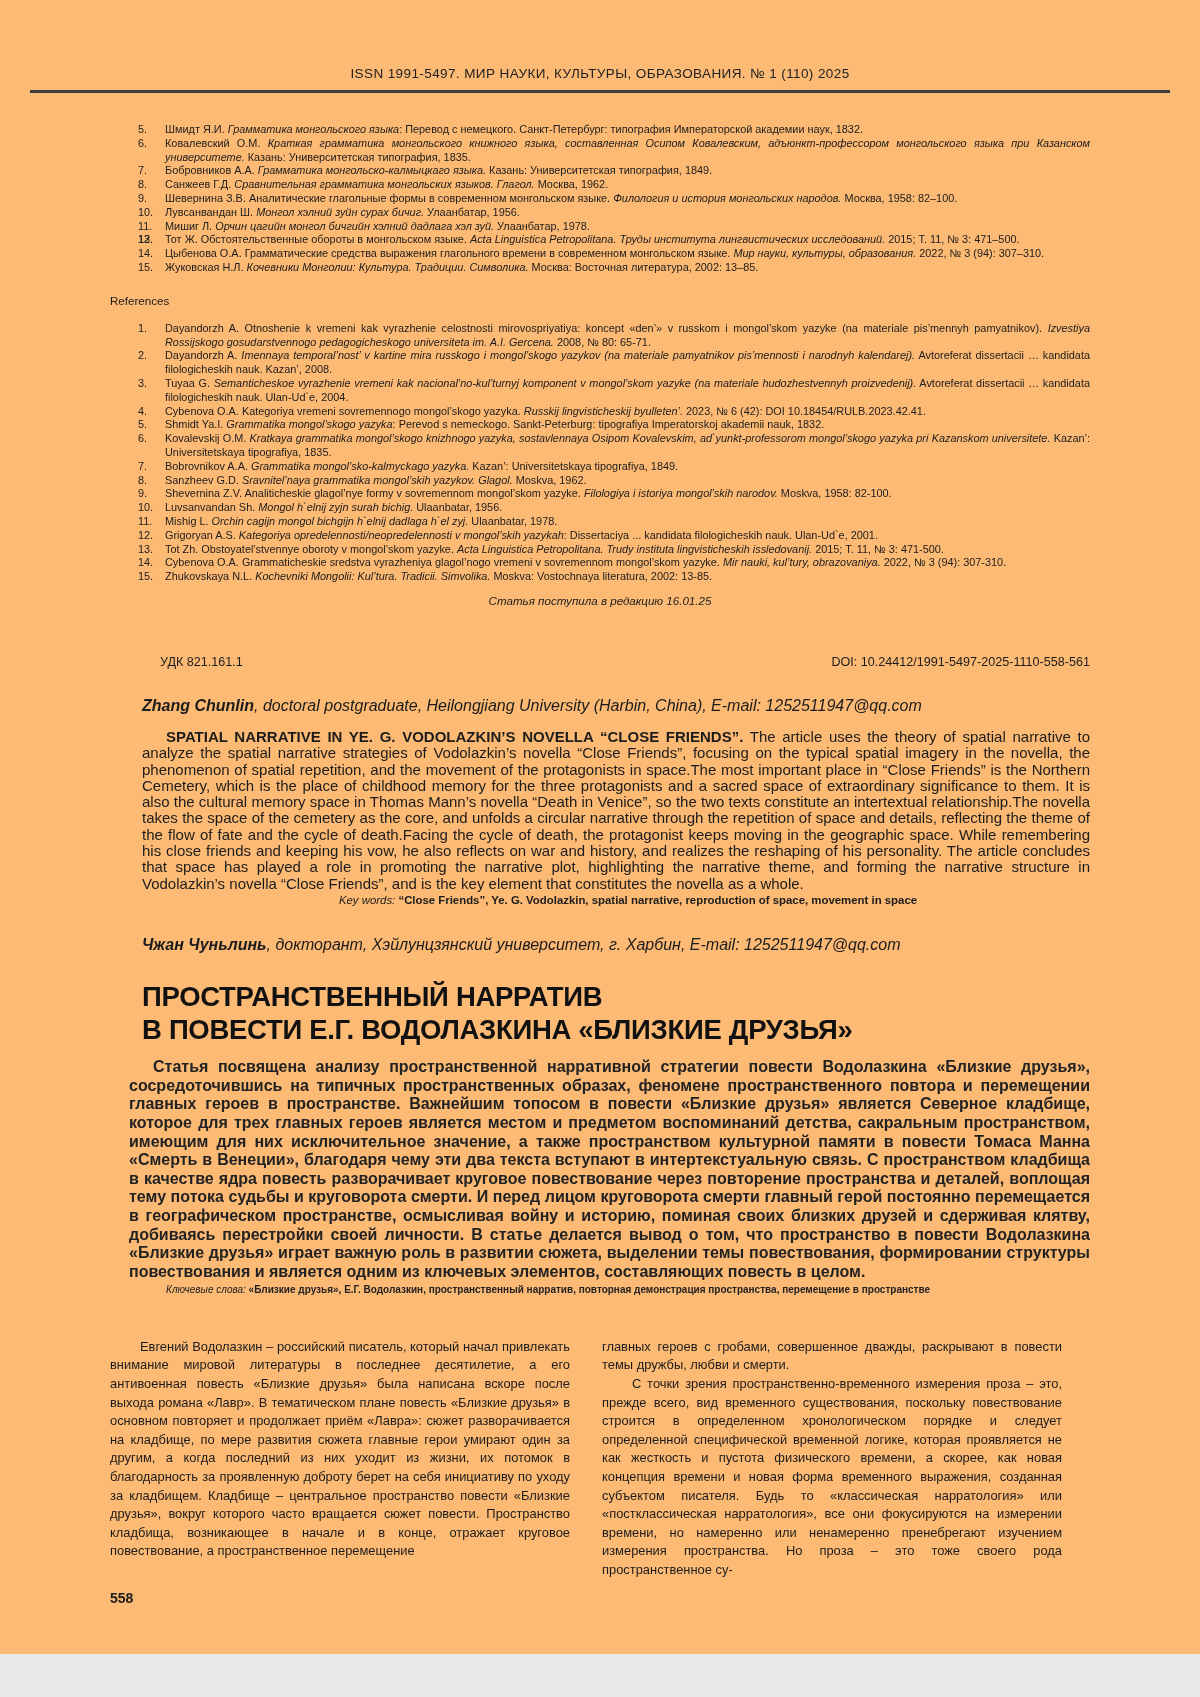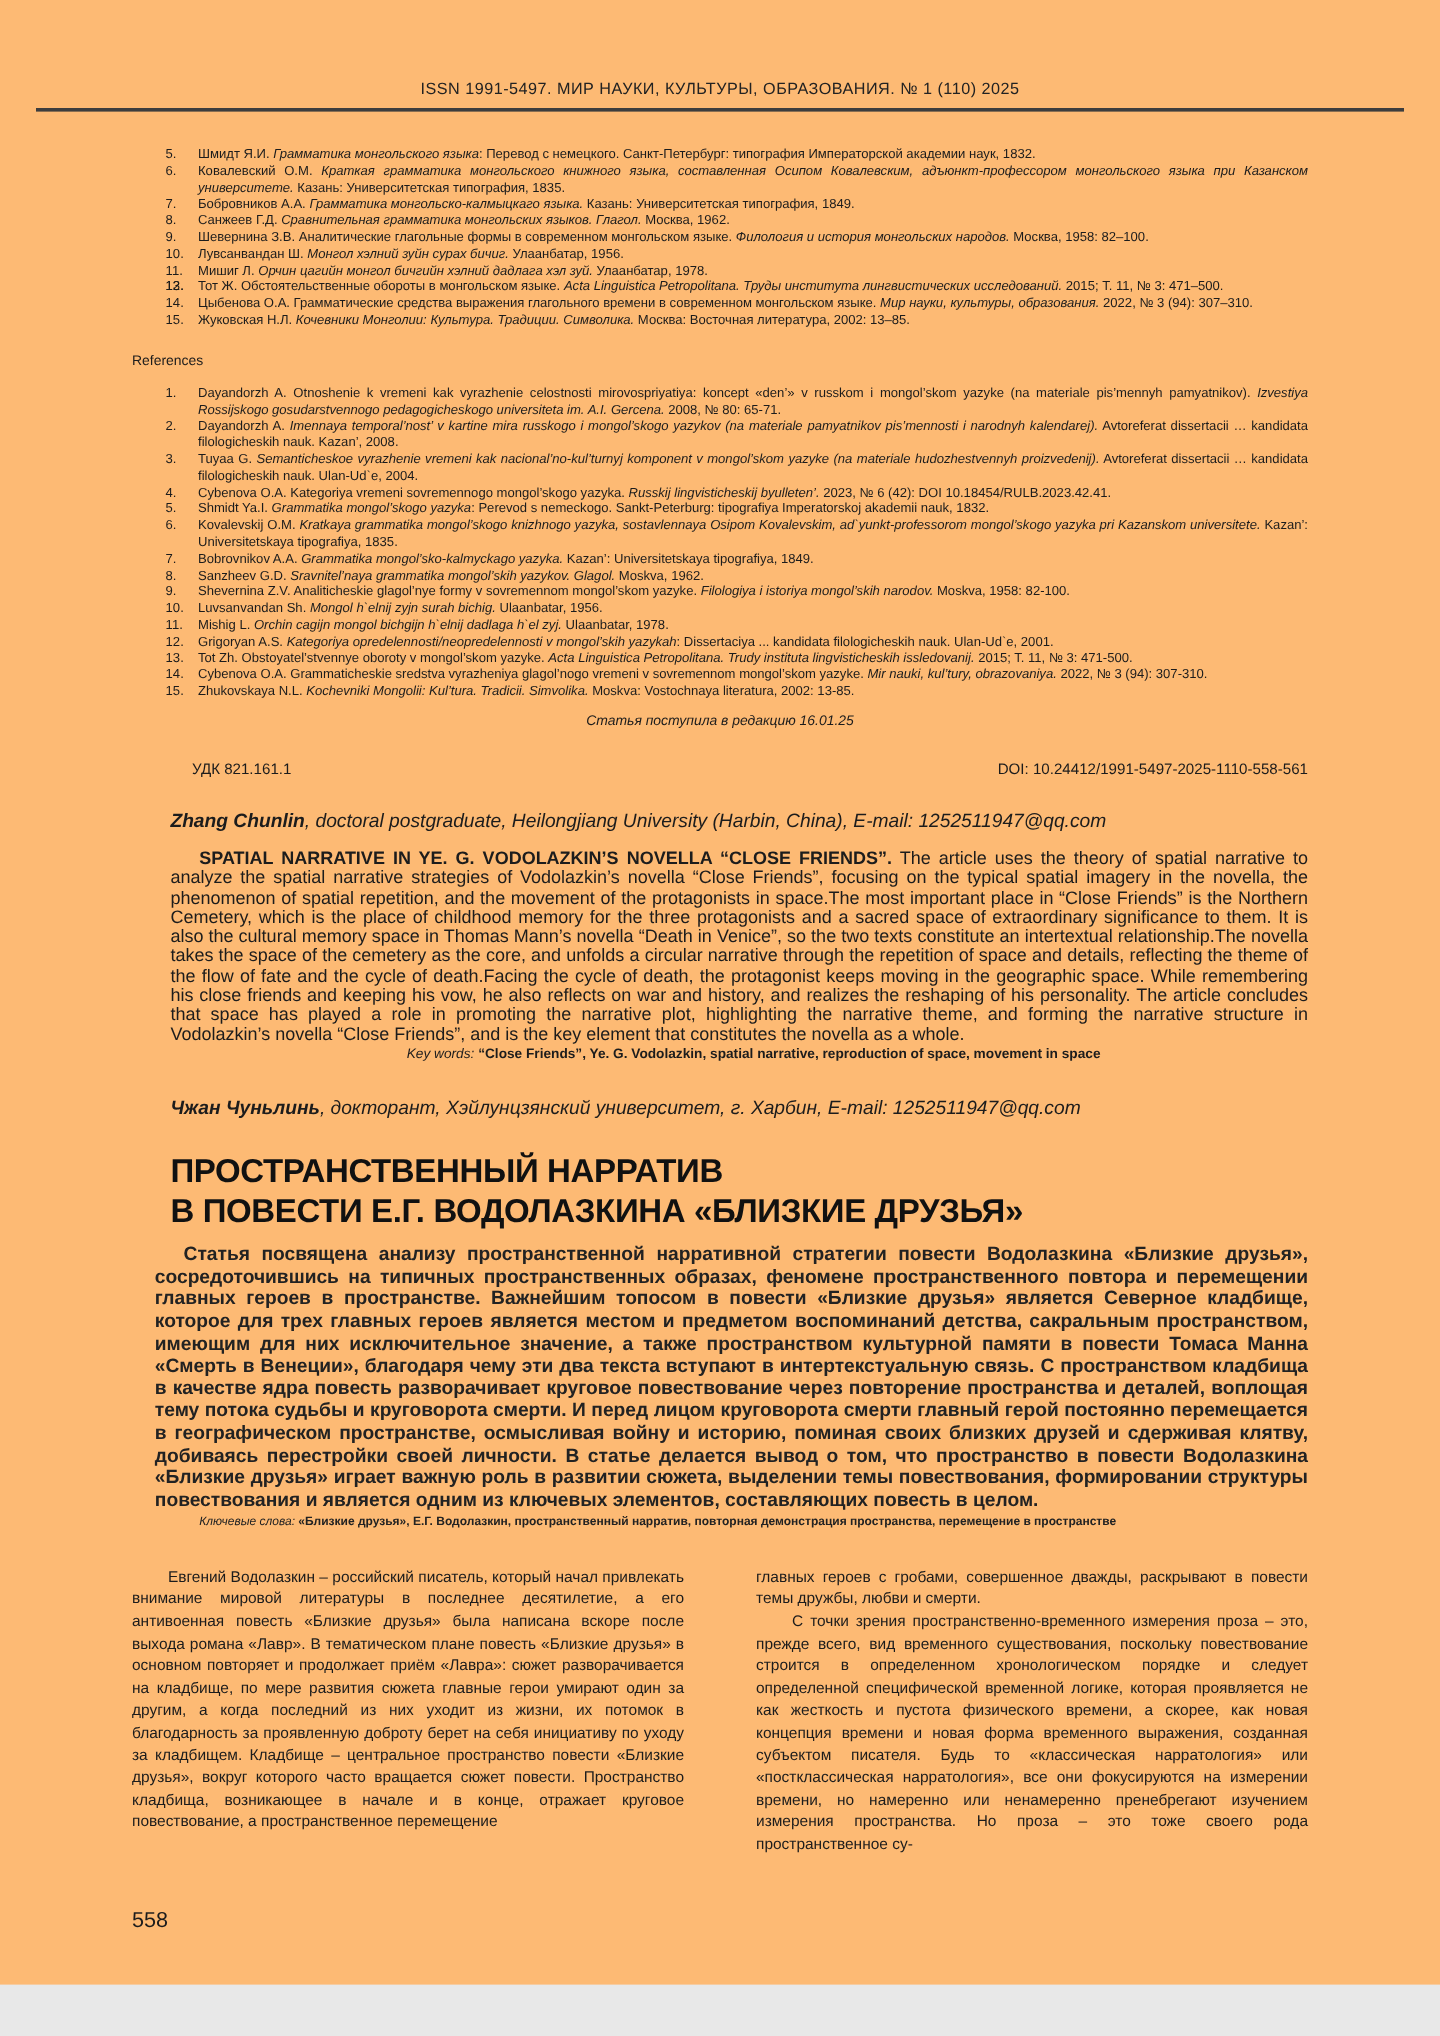--- a/index.html
+++ b/index.html
@@ -44,21 +44,21 @@
     margin-top:19px;
     margin-bottom:15px;
   }
   .received{
     margin-top:10px;
     text-align:center;
     font-style:italic;
     font-size:11.6px;
   }
   .meta-row{
-    margin-top:27px;
+    margin-top:48px;
     display:flex;
     justify-content:space-between;
     font-size:12.6px;
     padding-left:50px;
   }
   .author-line{
     margin:28px 0 0 32px;
     font-size:16px;
     font-style:italic;
   }
@@ -93,36 +93,37 @@
     color:#222;
   }
   .kw-ru{
     font-size:10px;
     line-height:18.6px;
     font-weight:bold;
     text-align:justify;
     color:#222;
   }
   .columns{
-    margin-top:26px;
+    margin-top:38px;
     display:flex;
-    gap:60px;
+    gap:32px;
   }
   .col{ width:460px; }
   .body-p{
     margin:0;
     font-size:12.9px;
     line-height:18.6px;
     text-align:justify;
   }
   .body-p.indent{ text-indent:30px; }
   .page-number{
     position:absolute;
     left:110px; top:1590px;
-    font-size:18px;
+    font-size:14px;
+    font-weight:bold;
   }
 </style>
 </head>
 <body>
 
 <div class="page">
 
   <div class="running-head">ISSN 1991-5497. МИР НАУКИ, КУЛЬТУРЫ, ОБРАЗОВАНИЯ.  № 1 (110) 2025</div>
   <div class="head-rule"></div>
 

